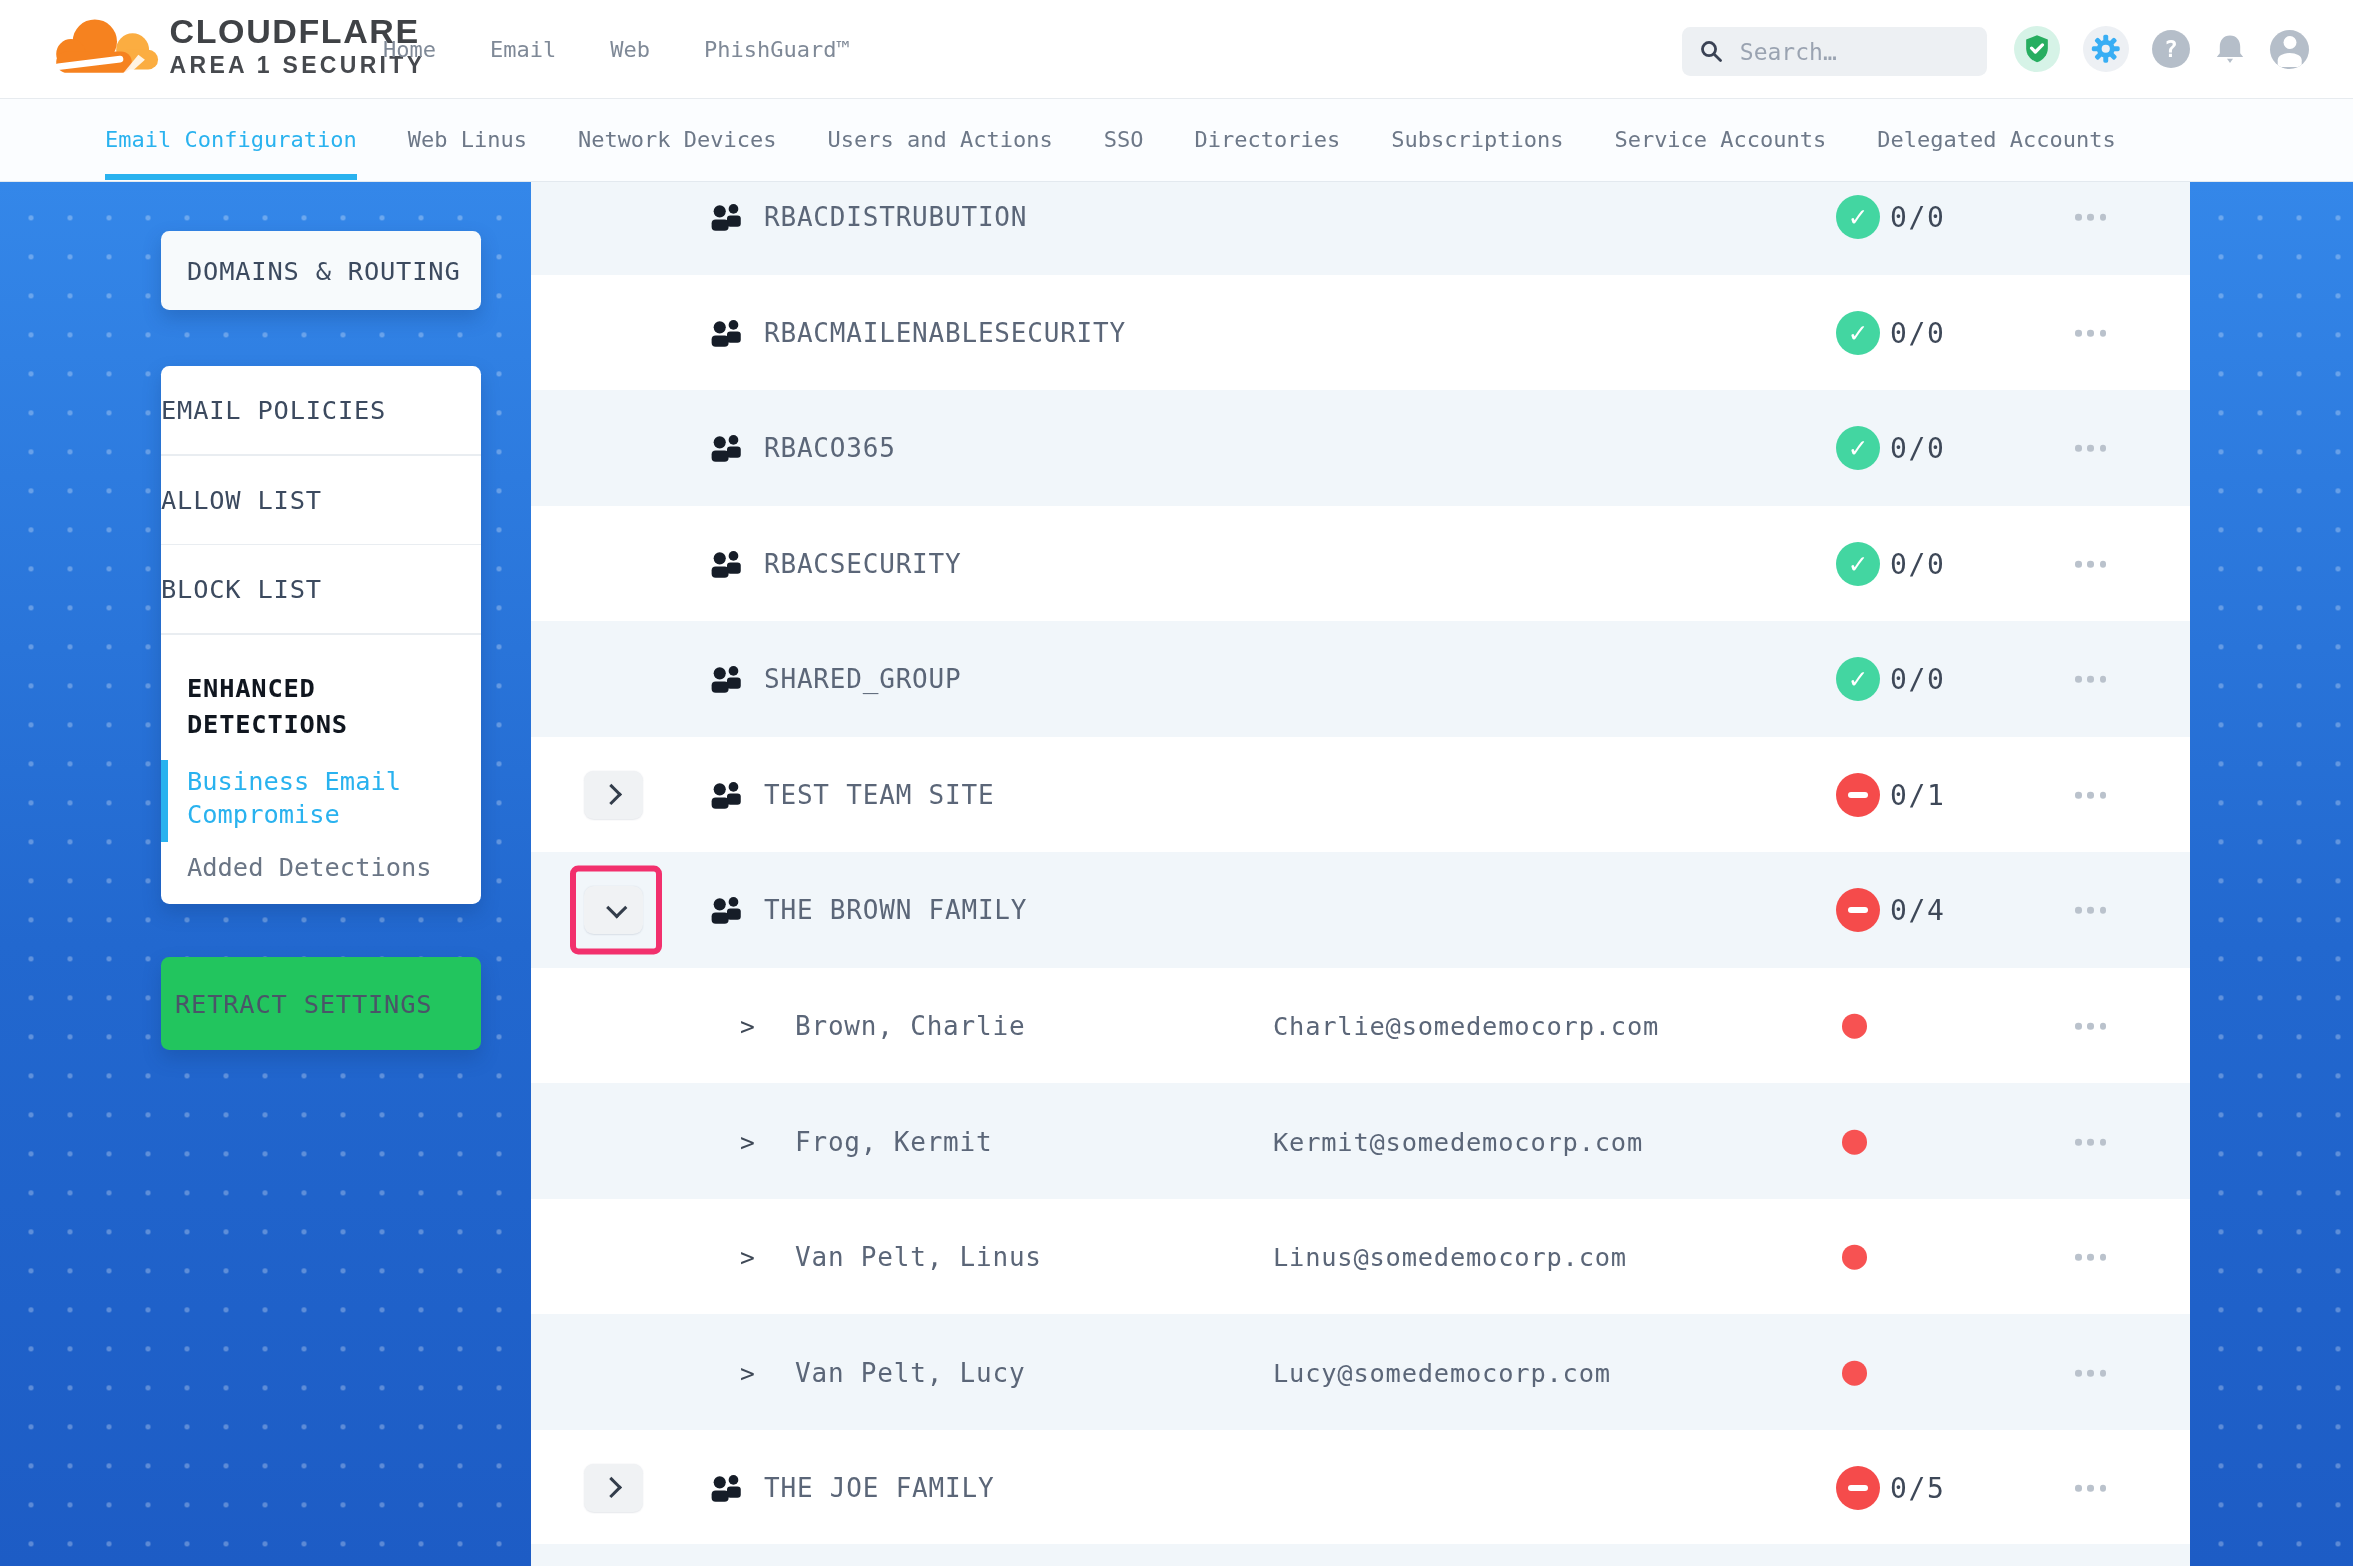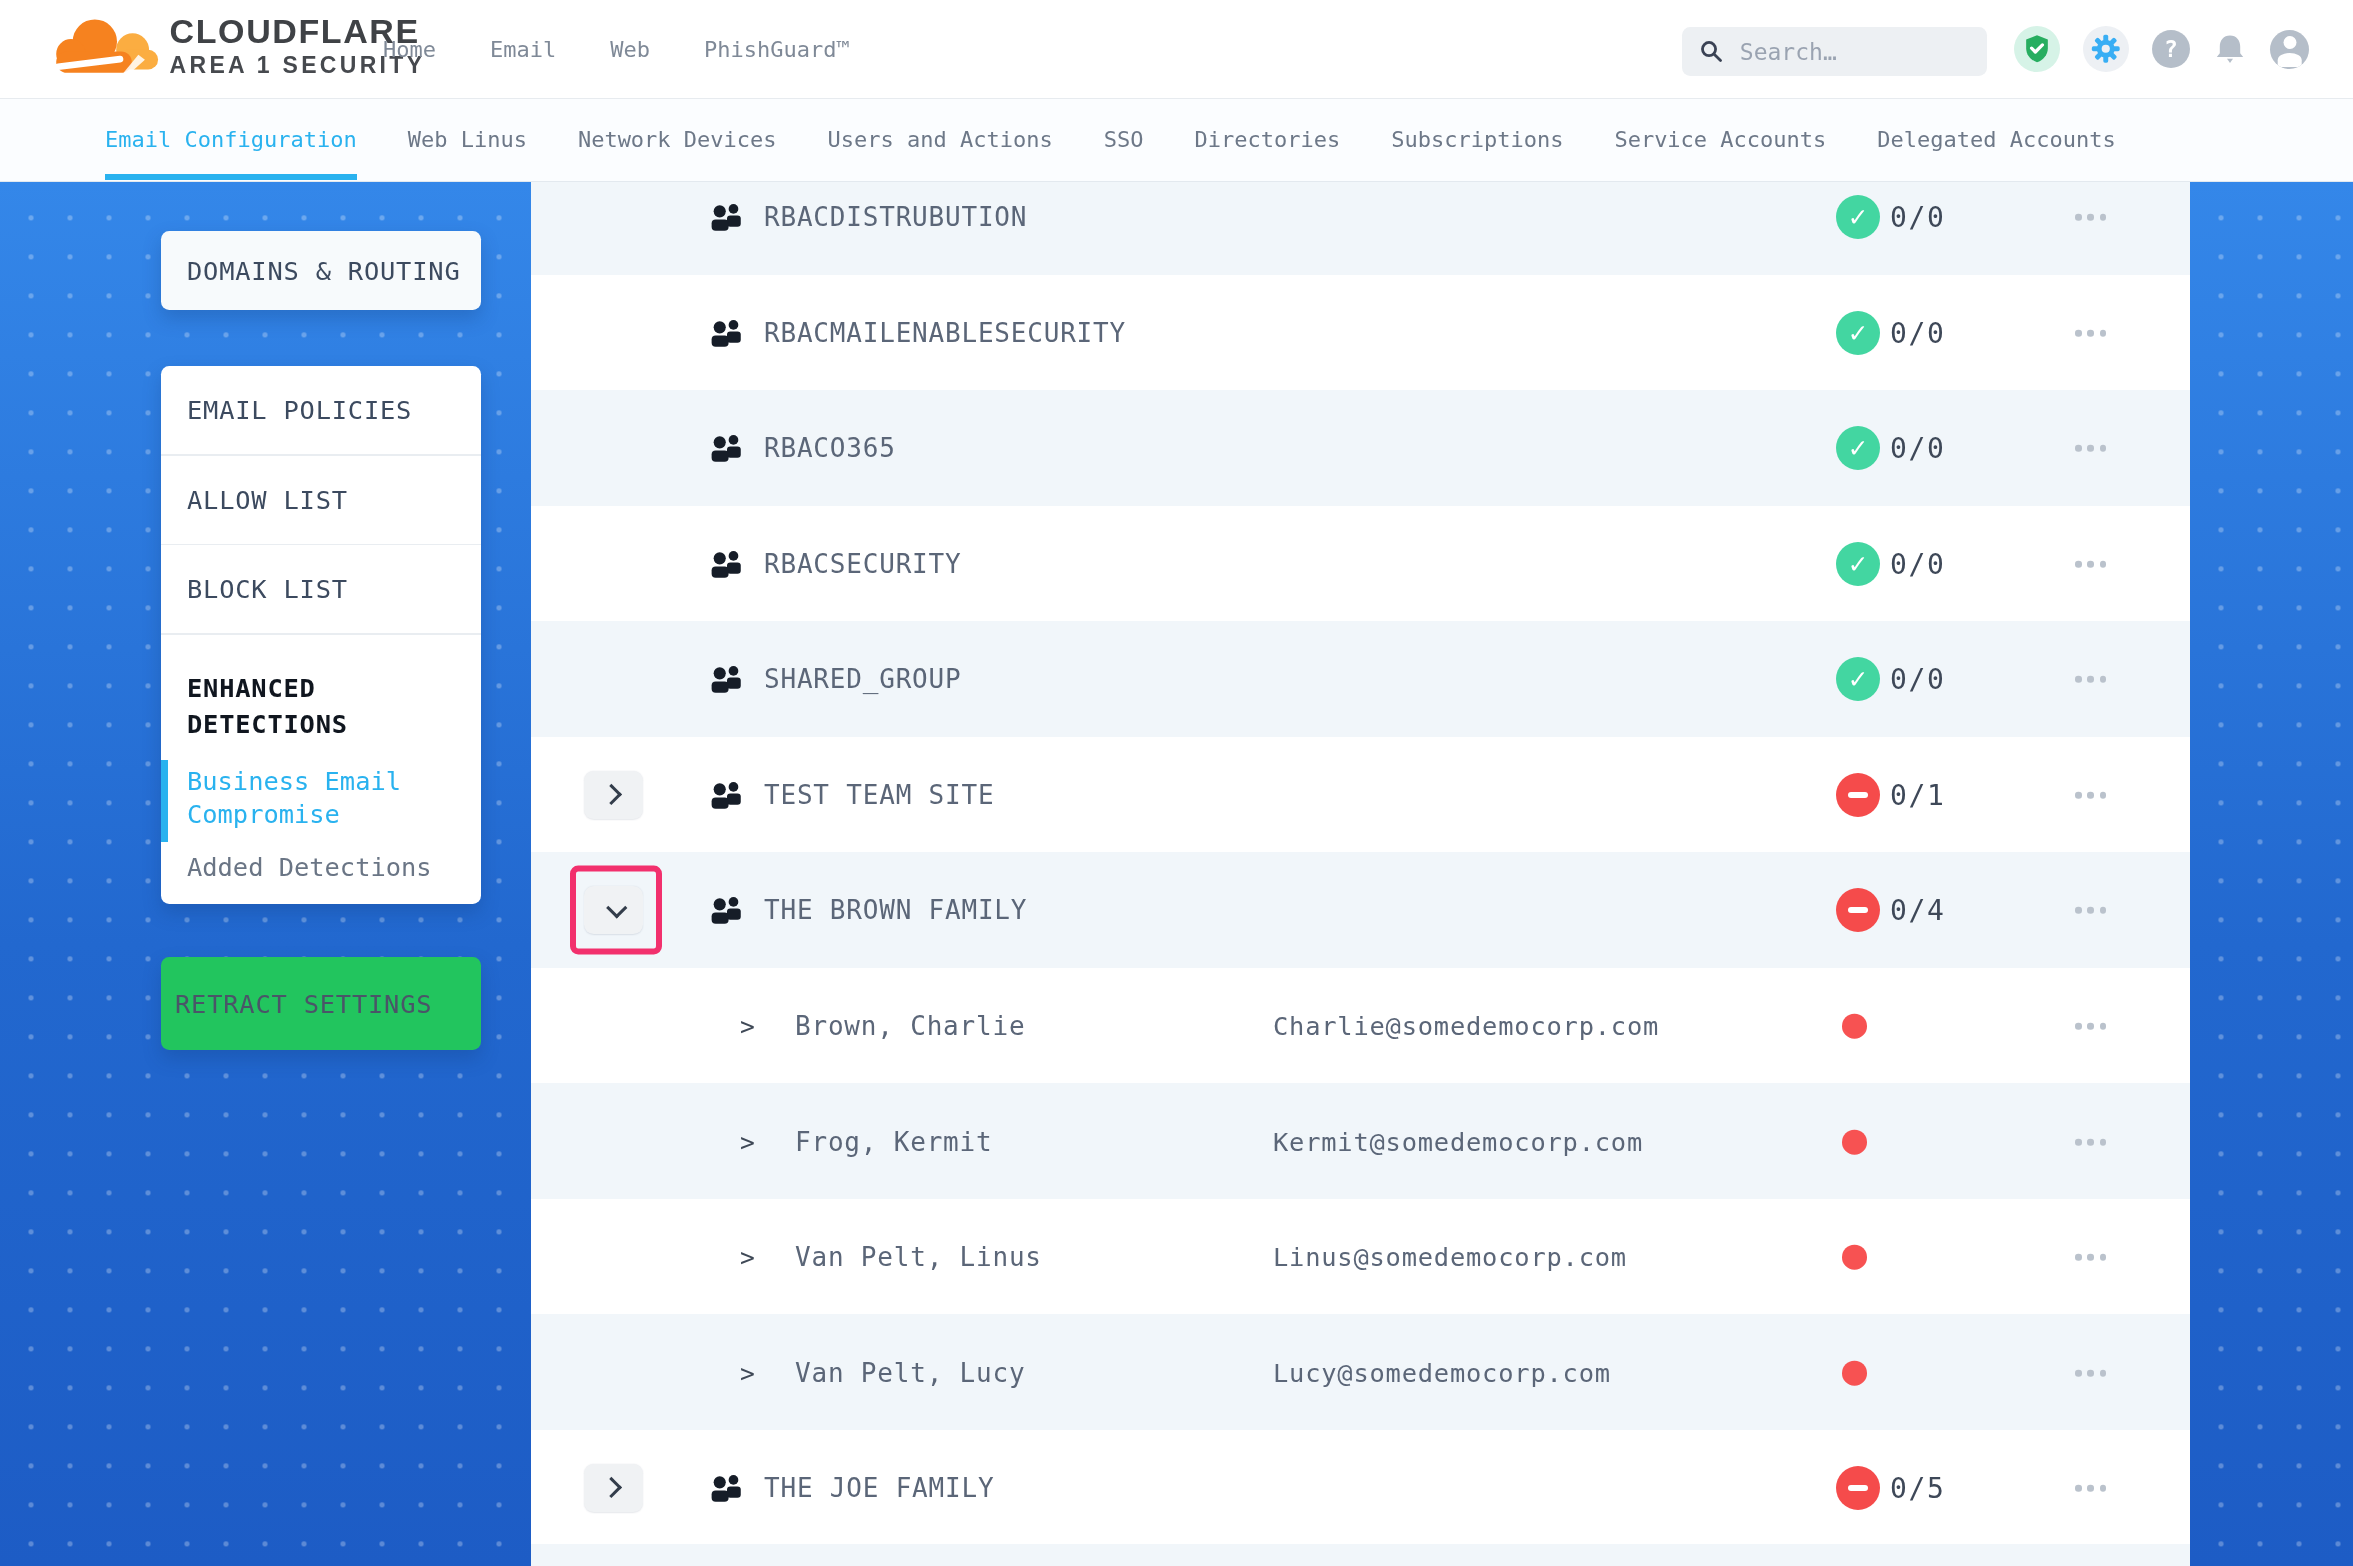--- a/index.html
+++ b/index.html
@@ -48,21 +48,21 @@
       background-size:39px 39px,100% 100%;background-position:11.5px 16.4px,0 0;}
   .sidebar-bg{left:0;width:531px;}
   .right-strip{right:0;width:164px;}
 
   
   .card{position:absolute;left:161px;width:320px;background:#ffffff;border-radius:8.2px;
         box-shadow:0 8.2px 18px rgba(17,54,116,0.25);z-index:10;box-sizing:border-box;}
   .card-label{font-size:25.4px;color:#3c4a5f;letter-spacing:0.8px;}
   .card1{top:231px;height:79px;background:#f7fafc;display:flex;align-items:center;padding-left:26px;}
   .card2{top:366px;height:538px;padding-top:0;}
-  .card2 .item{display:flex;align-items:center;padding-left:26px;height:88px;cursor:pointer;}
+  .card2 .item{display:flex;align-items:center;height:88px;cursor:pointer;}
   .card2 .divider{height:1.6px;background:#e9edf1;}
   .ed-block{padding:23px 26px 0 26px;}
   .ed-heading{font-size:25.4px;line-height:36px;color:#10161f;font-weight:bold;letter-spacing:0.8px;}
   .bec{position:relative;margin-top:23px;font-size:25.4px;line-height:33px;color:#29b2ef;cursor:pointer;}
   .bec-bar{position:absolute;left:-26px;top:-4.9px;width:6.6px;height:82px;background:#29b2ef;}
   .added{margin-top:21px;font-size:25.4px;color:#6a7585;cursor:pointer;}
   .card3{top:957px;height:93px;background:#22c55e;display:flex;align-items:center;padding-left:14px;}
   .card3 .card-label{color:#4a5568;}
 
   

